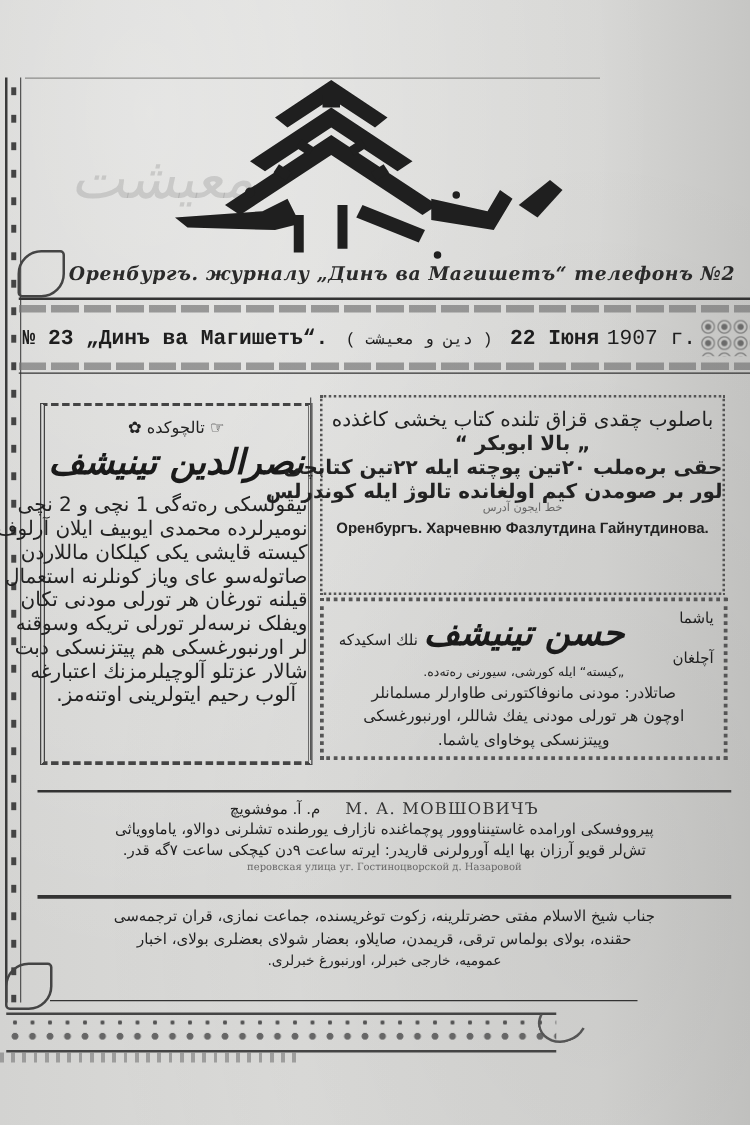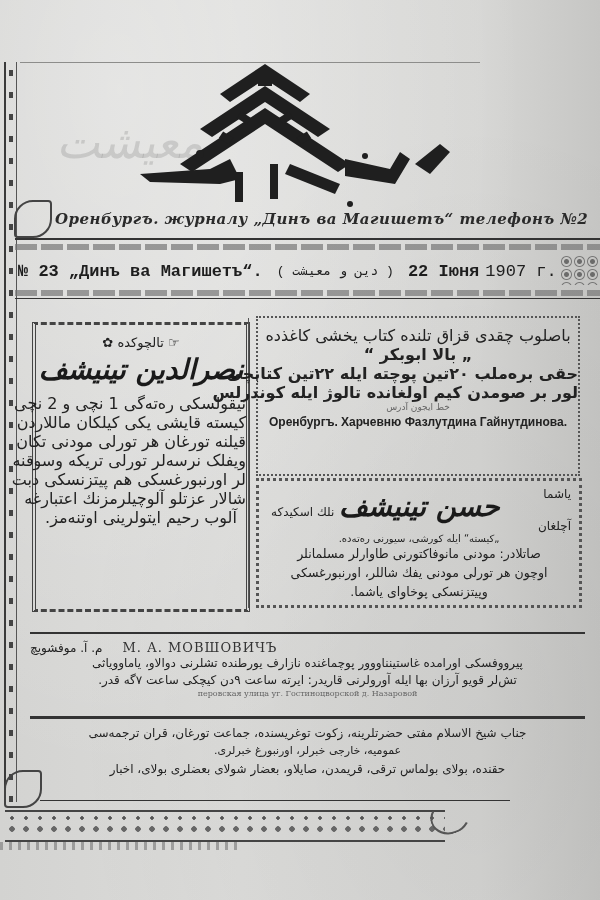--- a/index.html
+++ b/index.html
@@ -161,21 +161,23 @@
 
   <div class="box box-left">
     <div class="ar ar-line" style="margin-top:8px; font-size:13px;">
       <span>☞</span>
       <span>تالچوکده</span>
       <span>✿</span>
     </div>
     <div class="ar ar-big">نصرالدين تینیشف</div>
     <div style="margin-top:6px;">
       <div class="ar ar-line">نیقولسکی رەتەگی 1 نچی و 2 نچی</div>
+      <div class="ar ar-line">نومیرلرده محمدی ایوبیف ایلان آرلوف</div>
       <div class="ar ar-line">کیستە قایشی یکی کیلکان ماللاردن</div>
+      <div class="ar ar-line">صاتوله‌سو عای ویاز کونلرنه استعمال</div>
       <div class="ar ar-line">قیلنه تورغان هر تورلی مودنی تکان</div>
       <div class="ar ar-line">ویفلک نرسەلر تورلی تریکه وسوقنه</div>
       <div class="ar ar-line">لر اورنبورغسکی هم پیتزنسکی دبت</div>
       <div class="ar ar-line">شالار عزتلو آلوچیلرمزنك اعتبارغه</div>
       <div class="ar ar-line">آلوب رحیم ایتولرینی اوتنەمز.</div>
     </div>
   </div>
 
   <div class="vsep"></div>
 
@@ -199,34 +201,34 @@
     </div>
     <div class="ar" style="font-size:10px; margin-top:2px;">„کیستە“ ایله کورشی، سیورنی رەتەده.</div>
     <div class="ar ar-line" style="font-size:12.5px;">صاتلادر: مودنی مانوفاکتورنی طاوارلر مسلمانلر</div>
     <div class="ar ar-line" style="font-size:12.5px;">اوچون هر تورلی مودنی یفك شاللر، اورنبورغسکی</div>
     <div class="ar ar-line" style="font-size:12.5px;">وپیتزنسکی پوخاوای یاشما.</div>
   </div>
 
   <div class="mid-rule" style="top:632px;"></div>
 
   <div style="position:absolute; left:30px; top:640px; width:555px;">
-    <div style="display:flex; gap:20px; align-items:baseline;">
+    <div style="display:flex; justify-content:center; gap:20px; align-items:baseline;">
       <span class="ar" style="font-size:12px;">م. آ. موفشویچ</span>
       <span class="ru-caps">М. А. МОВШОВИЧЪ</span>
     </div>
     <div class="ar" style="font-size:12px; line-height:17px;">پیرووفسکی اورامده غاستینناووور پوچماغنده نازارف یورطنده تشلرنی دوالاو، یاماوویاثی</div>
     <div class="ar" style="font-size:12px; line-height:17px;">تش‌لر قویو آرزان بها ایله آورولرنی قاریدر: ایرته ساعت ۹دن کیچکی ساعت ۷گه قدر.</div>
     <div class="ru-tiny">перовская улица уг. Гостиноцворской д. Назаровой</div>
   </div>
 
   <div class="mid-rule" style="top:716px; height:3px;"></div>
 
   <div style="position:absolute; left:30px; top:724px; width:555px;">
-    <div class="ar" style="font-size:12px; line-height:18px;">جناب شیخ الاسلام مفتی حضرتلرینه، زکوت توغریسنده، جماعت تورغان، قران ترجمه‌سی</div>
+    <div class="ar" style="font-size:12px; line-height:18px;">جناب شیخ الاسلام مفتی حضرتلرینه، زکوت توغریسنده، جماعت نمازی، قران ترجمه‌سی</div>
+    <div class="ar" style="font-size:12px; line-height:18px;">حقنده، بولای بولماس ترقی، قریمدن، صایلاو، بعضار شولای بعضلری بولای، اخبار</div>
     <div class="ar" style="font-size:11px; line-height:18px;">عمومیه، خارجی خبرلر، اورنبورغ خبرلری.</div>
-    <div class="ar" style="font-size:12px; line-height:18px;">حقنده، بولای بولماس ترقی، قریمدن، صایلاو، بعضار شولای بعضلری بولای، اخبار</div>
   </div>
 
   <div class="band-rule" style="top:800px; left:40px; width:470px; height:1px;"></div>
   <div class="bottom-ornament"></div>
   <div class="swirl"></div>
   <div class="bottom-fringe"></div>
 </div>
 
 </body></html>

